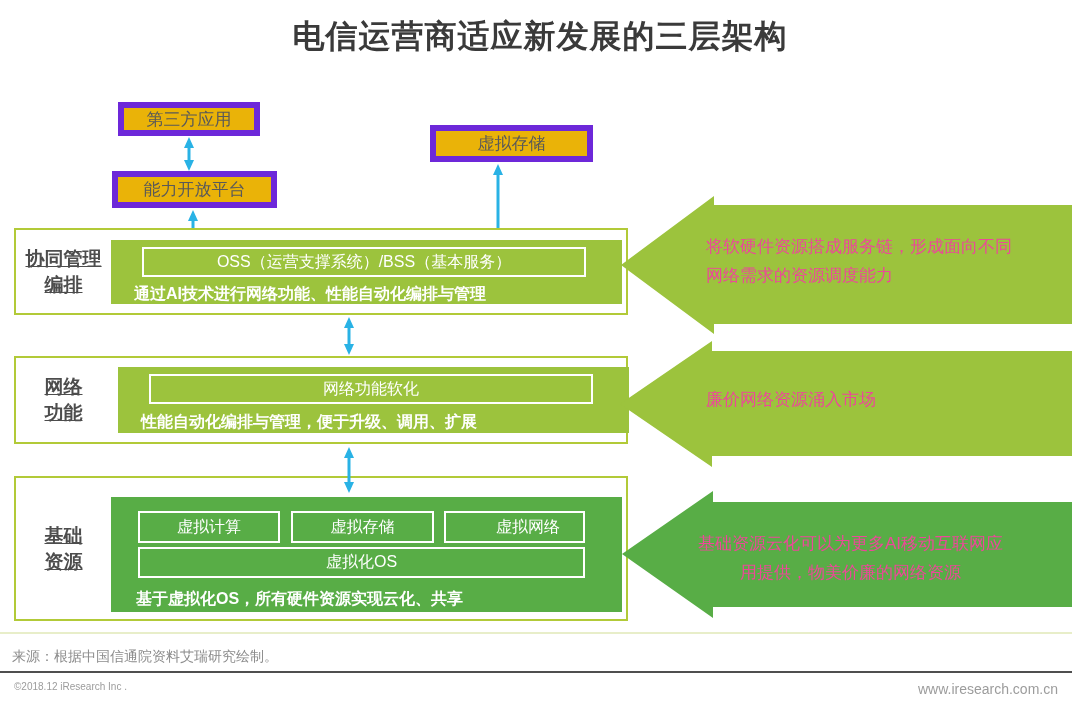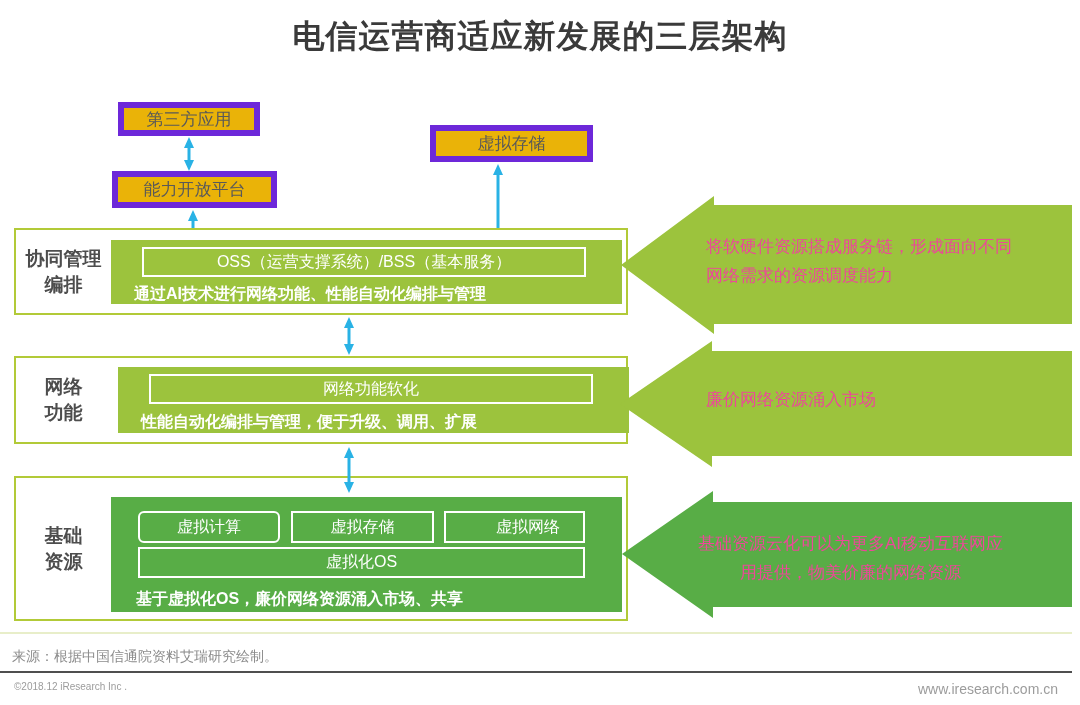--- a/index.html
+++ b/index.html
@@ -24,39 +24,39 @@
   .layer{
     position:absolute;left:14px;width:614px;box-sizing:border-box;
     background:#fff;border:2px solid #b2ca38;
   }
   #layer1{top:228px;height:87px;}
   #layer2{top:356px;height:88px;}
   #layer3{top:476px;height:145px;}
   .llabel{
     position:absolute;left:0;top:0;width:95px;height:100%;
     display:flex;flex-direction:column;align-items:center;justify-content:center;
-    font-size:19px;font-weight:bold;color:#4d4d4d;line-height:1.35;text-align:center;
+    font-size:19px;font-weight:bold;color:#4d4d4d;line-height:1.35;text-align:center;text-decoration:underline;
   }
   .green{position:absolute;background:#9cc33d;}
   #green1{left:95px;top:10px;width:511px;height:64px;}
   #green2{left:102px;top:9px;width:511px;height:66px;}
   #green3{left:95px;top:19px;width:511px;height:115px;background:#58ad46;}
   .wrect{
     position:absolute;box-sizing:border-box;border:2px solid #ffffff;
     display:flex;align-items:center;justify-content:center;
     color:#ffffff;font-size:16px;white-space:nowrap;
   }
   .r1{left:31px;top:7px;width:444px;height:30px;}
   .gdesc{
     position:absolute;color:#ffffff;font-size:16px;font-weight:bold;white-space:nowrap;
   }
   #desc1{left:23px;top:44px;}
   #desc2{left:23px;top:45px;}
   #desc3{left:25px;top:92px;}
-  .sb1{left:27px;top:14px;width:142px;height:32px;border-radius:6px;}
+  .sb1{left:27px;top:14px;width:142px;height:32px;}
   .sb2{left:180px;top:14px;width:143px;height:32px;}
   .sb3{left:333px;top:14px;width:141px;height:32px;padding-left:27px;}
   .sbos{left:27px;top:50px;width:447px;height:31px;}
   
   .overlay{position:absolute;left:0;top:0;width:1080px;height:705px;pointer-events:none;}
   
   .note{
     position:absolute;color:#ec4899;font-size:17px;line-height:29px;white-space:nowrap;margin-left:8px;
   }
   #note1{left:698px;top:232px;}
@@ -105,21 +105,21 @@
   <div class="layer" id="layer3">
     <div class="llabel">
       <div>基础</div>
       <div>资源</div>
     </div>
     <div class="green" id="green3">
       <div class="wrect sb1">虚拟计算</div>
       <div class="wrect sb2">虚拟存储</div>
       <div class="wrect sb3">虚拟网络</div>
       <div class="wrect sbos">虚拟化OS</div>
-      <div class="gdesc" id="desc3">基于虚拟化OS，廉价网络资源涌入市场、共享</div>
+      <div class="gdesc" id="desc3">基于虚拟化OS，所有硬件资源实现云化、共享</div>
     </div>
   </div>
 
   <svg class="overlay" viewBox="0 0 1080 705" xmlns="http://www.w3.org/2000/svg">
 
     <g>
       <polygon points="621,265 714,196 714,205 1080,205 1080,324 714,324 714,334" fill="#9cc33d"></polygon>
     </g>
     <g>
       <polygon points="620,404 712,341 712,351 1080,351 1080,456 712,456 712,467" fill="#9cc33d"></polygon>

